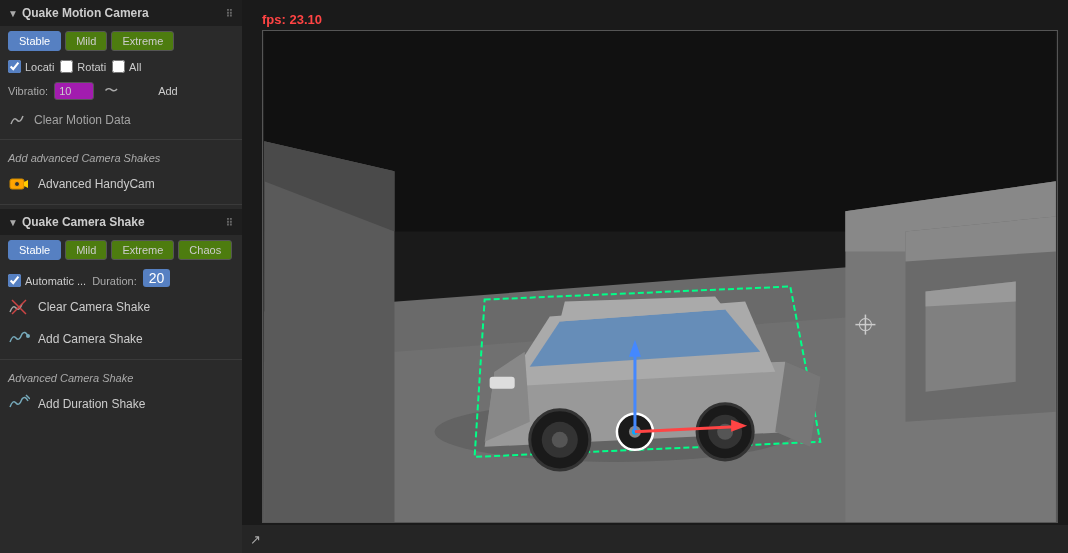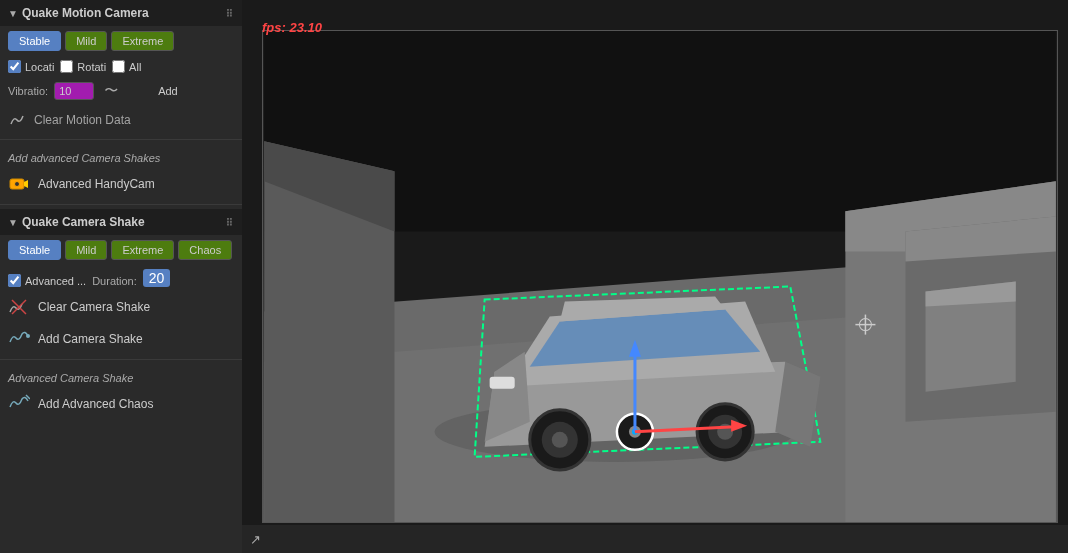--- a/index.html
+++ b/index.html
@@ -186,27 +186,26 @@
     .right-panel {
       flex: 1;
       background: #1a1a1a;
       position: relative;
       display: flex;
       flex-direction: column;
     }
 
     .fps-display {
       position: absolute;
-      top: 20px;
+      top: 12px;
       left: 20px;
       color: #ff4444;
       font-size: 13px;
       font-weight: bold;
       z-index: 10;
-      font-style: italic;
     }
 
     .viewport-container {
       position: absolute;
       top: 30px;
       left: 20px;
       right: 10px;
       bottom: 30px;
       border: 1px solid #555;
       overflow: hidden;
@@ -322,21 +321,21 @@
   <div class="btn-row">
     <button class="btn active">Stable</button>
     <button class="btn">Mild</button>
     <button class="btn">Extreme</button>
     <button class="btn">Chaos</button>
   </div>
 
   <div class="checkbox-row">
     <label>
       <input type="checkbox" checked="" style="">
-      <span>Advanced ...</span>
+      <span>Automatic ...</span>
     </label>
     <span class="duration-label">Duration:</span>
     <span class="duration-value">20</span>
   </div>
 
   <div class="action-row">
     <div class="action-icon">
       <svg width="22" height="22" viewBox="0 0 22 22">
         <path d="M2 16 Q5 8 8 12 Q11 16 14 8" stroke="#aaa" stroke-width="1.5" fill="none"></path>
         <line x1="4" y1="4" x2="18" y2="18" stroke="#cc4444" stroke-width="1.5"></line>
@@ -360,21 +359,21 @@
 
   <div class="subsection-title">Advanced Camera Shake</div>
 
   <div class="action-row">
     <div class="action-icon">
       <svg width="22" height="22" viewBox="0 0 22 22">
         <path d="M2 14 Q5 6 8 10 Q11 14 14 6 Q17 2 20 8" stroke="#7ab" stroke-width="1.5" fill="none"></path>
         <line x1="18" y1="2" x2="22" y2="6" stroke="#7ab" stroke-width="1.5"></line>
       </svg>
     </div>
-    <span>Add Advanced Chaos</span>
+    <span>Add Duration Shake</span>
   </div>
 
 </div>
 
 <div class="right-panel">
 
   <div class="fps-display">
     <span>fps: 23.10</span>
   </div>
 

